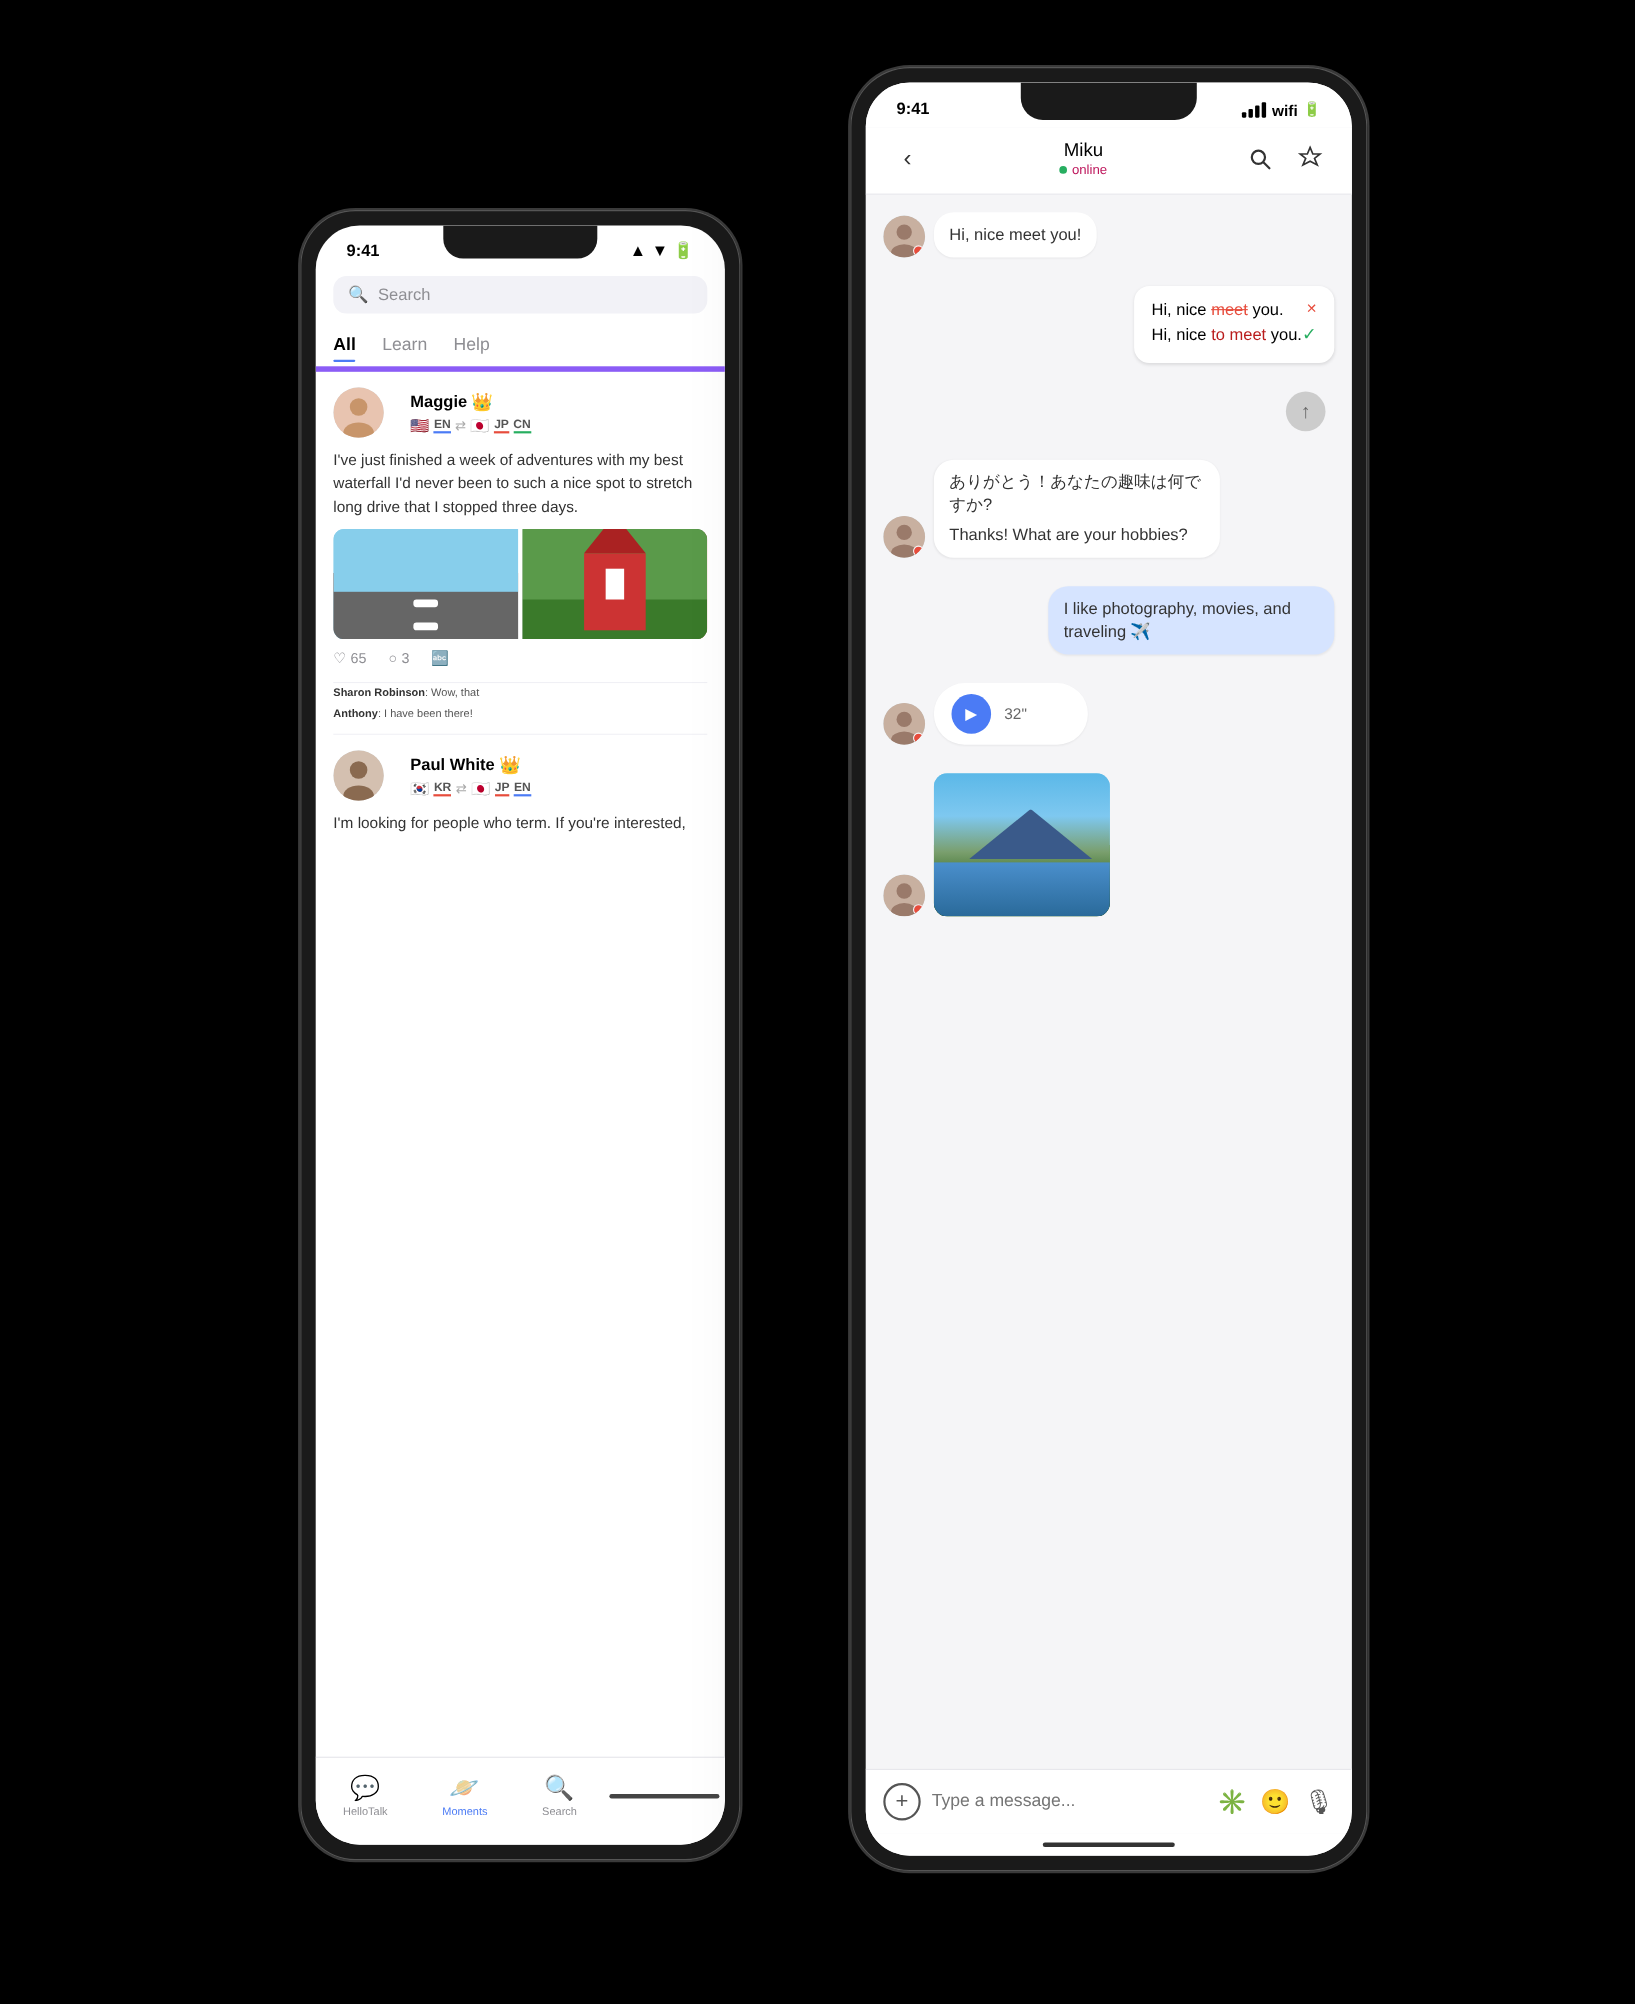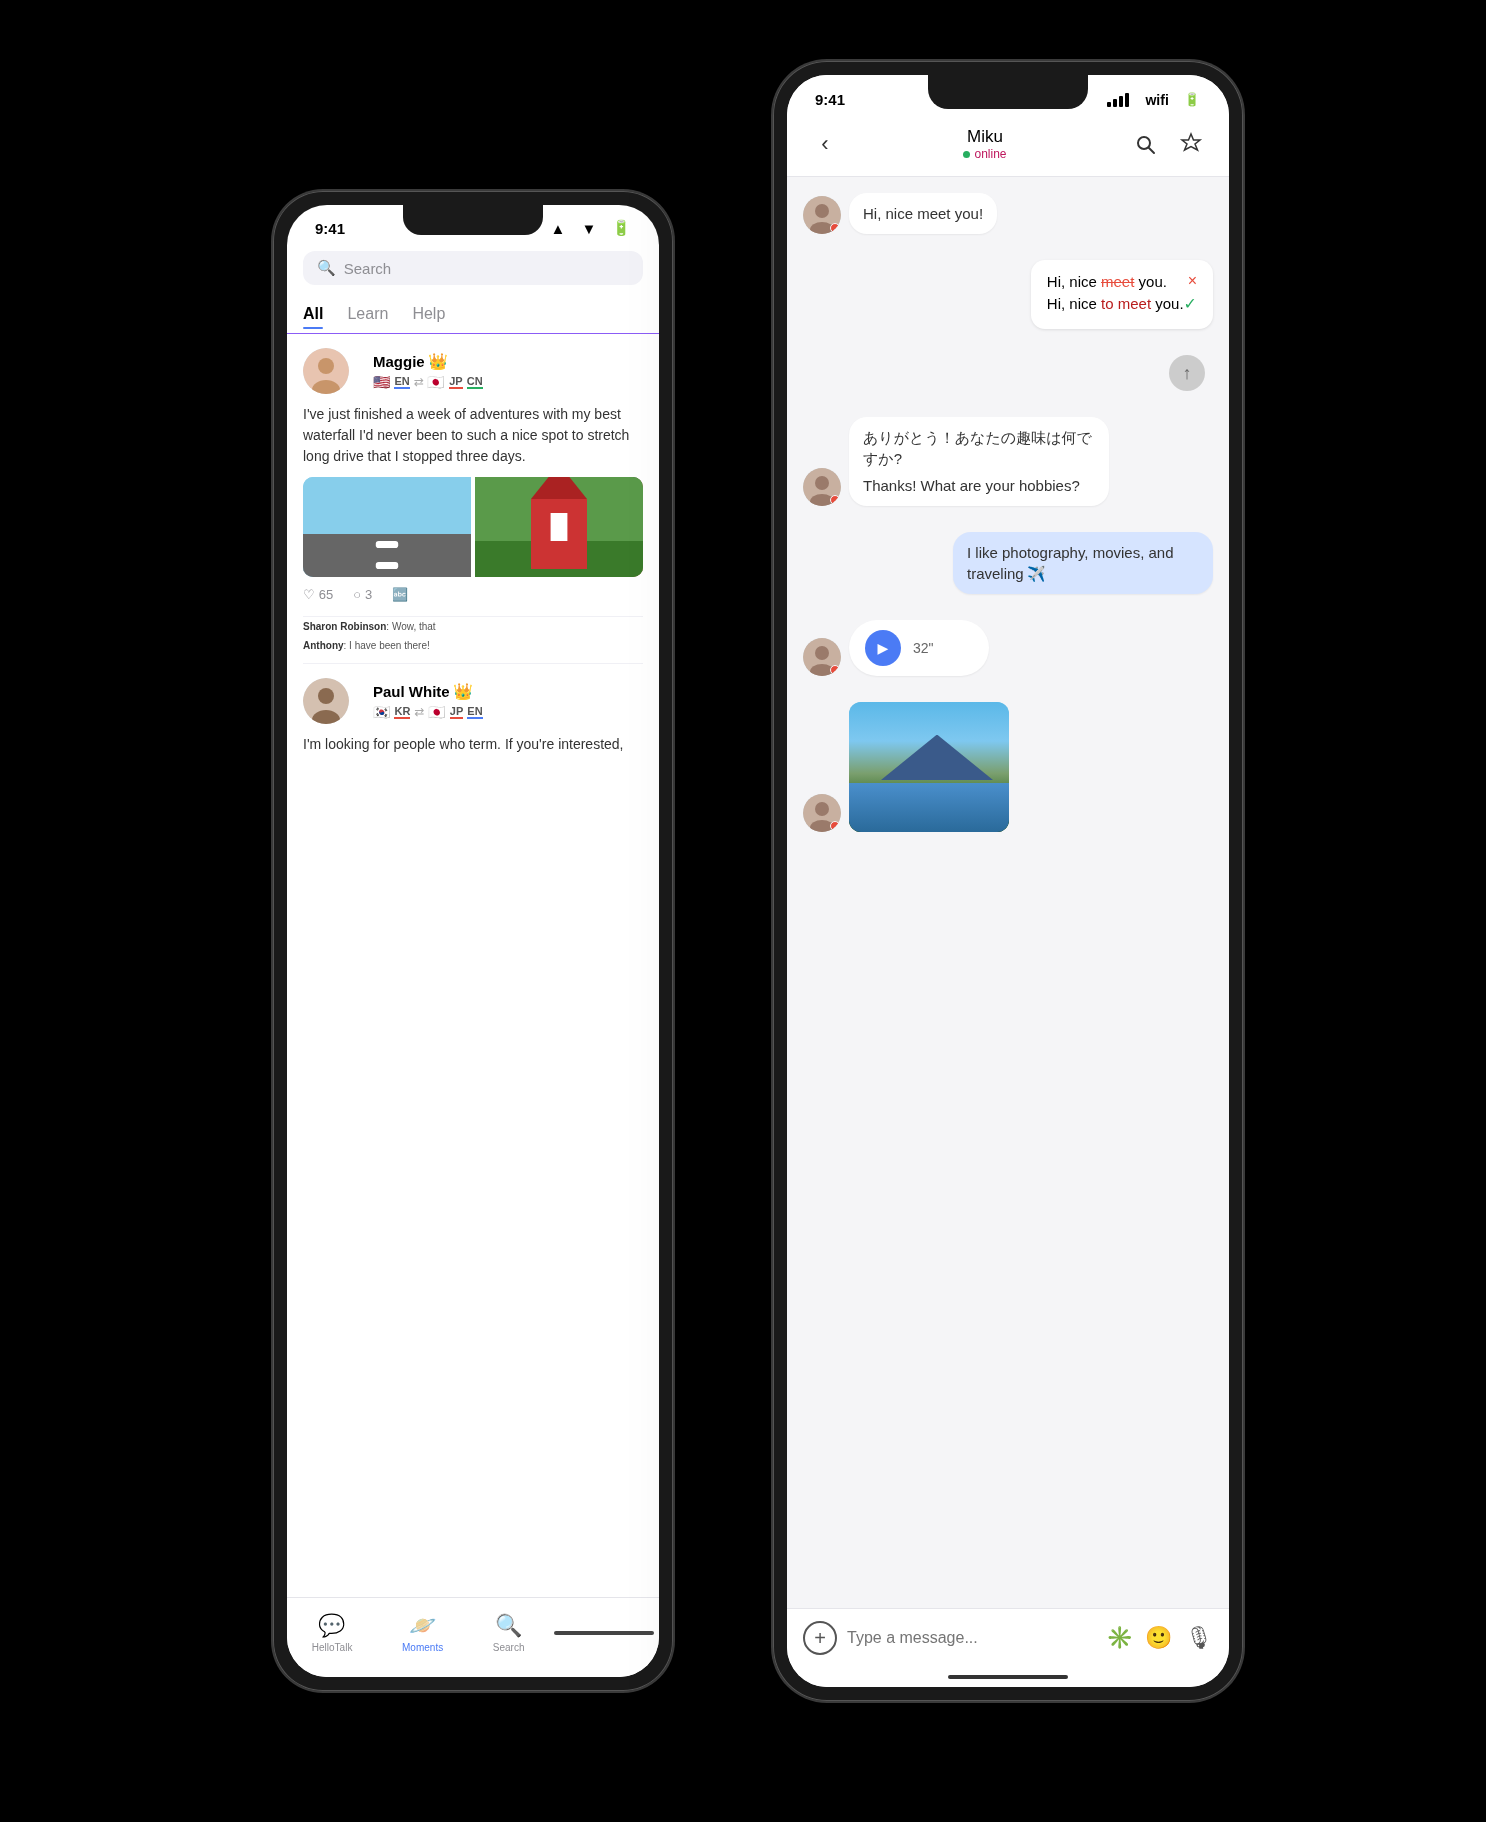--- a/index.html
+++ b/index.html
@@ -80,21 +80,21 @@
       gap: 8px;
       color: #8e8e93;
       font-size: 15px;
     }
 
     
     .tabs {
       display: flex;
       padding: 4px 16px;
       gap: 24px;
-      border-bottom: 1px solid #8b5cf6;
+      border-bottom: 5px solid #8b5cf6;
     }
     .tab {
       padding: 8px 0 6px;
       font-size: 16px;
       color: #8e8e93;
       position: relative;
     }
     .tab.active {
       color: #000;
       font-weight: 600;
@@ -201,21 +201,21 @@
     .status-bar-front {
       display: flex;
       justify-content: space-between;
       align-items: center;
       padding: 16px 28px 8px;
       background: #fff;
       font-size: 15px;
       font-weight: 600;
       flex-shrink: 0;
     }
-    .status-icons { display: flex; align-items: center; gap: 16px; }
+    .status-icons { display: flex; align-items: center; gap: 5px; }
 
     
     .chat-header {
       background: #fff;
       display: flex;
       align-items: center;
       justify-content: space-between;
       padding: 10px 20px 14px;
       border-bottom: 1px solid #e5e5ea;
       flex-shrink: 0;

